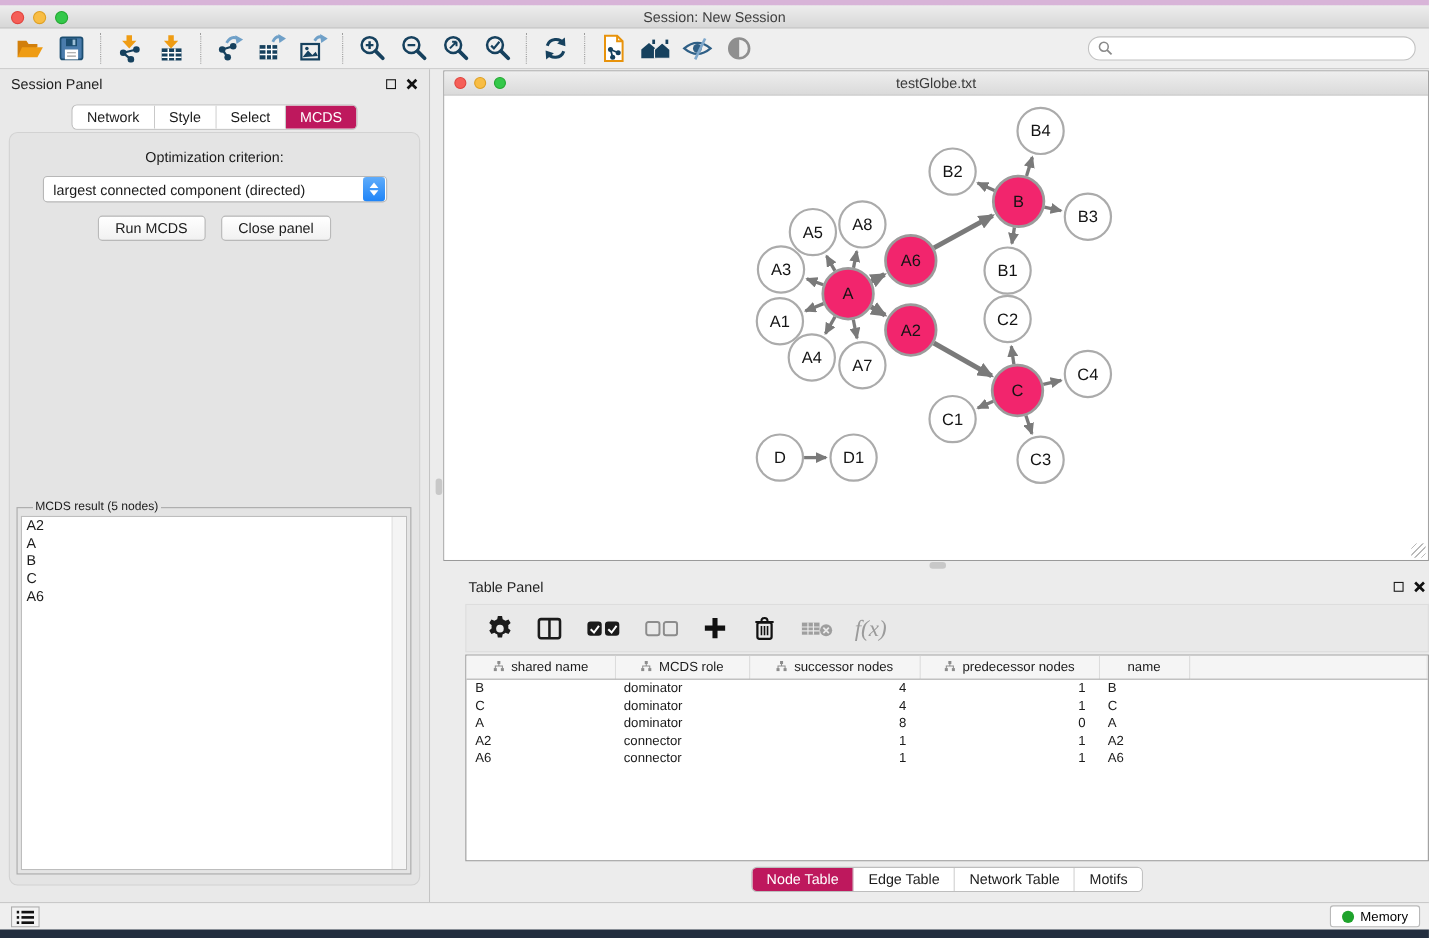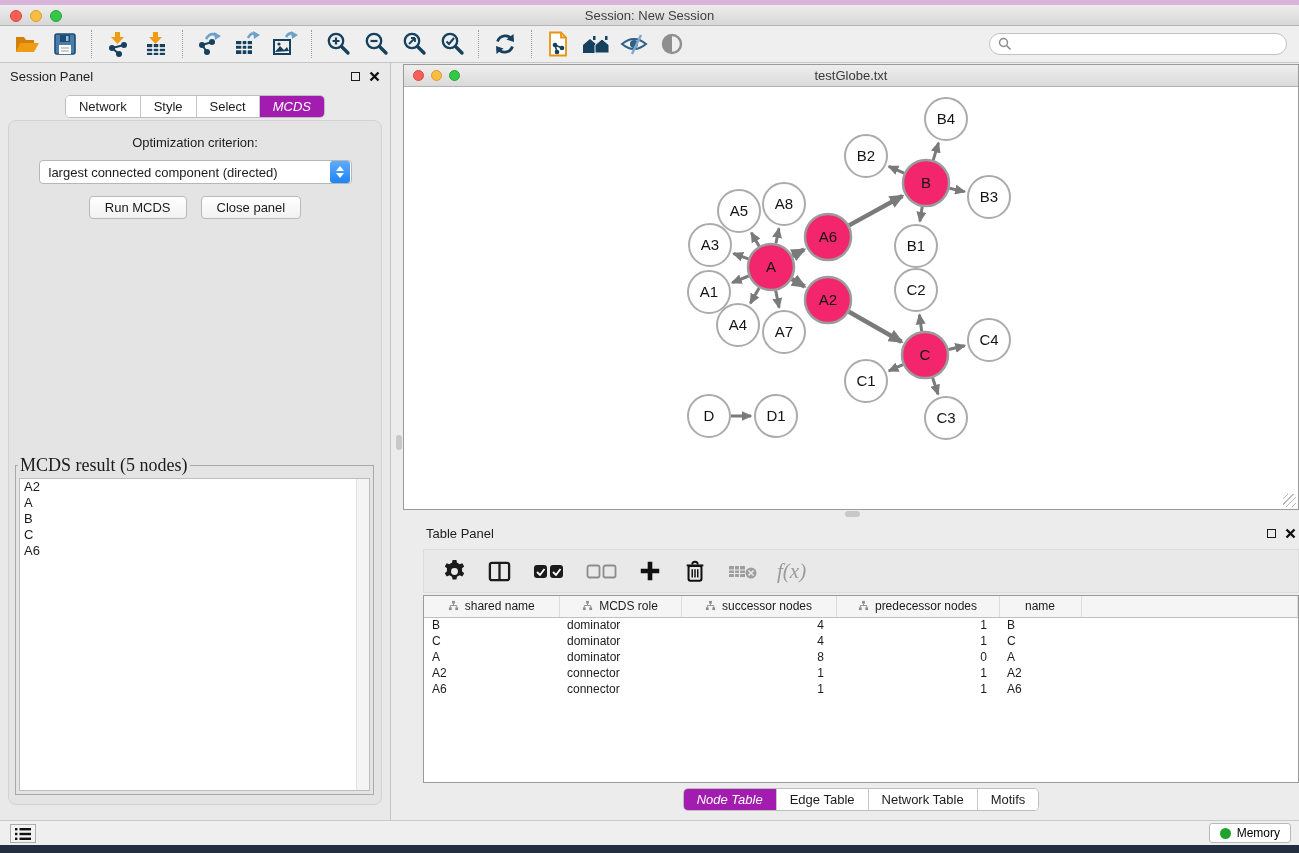--- a/index.html
+++ b/index.html
@@ -30,39 +30,39 @@
   
   .control-panel { position:absolute; left:0; top:63px; width:391px; height:757px;
     background:#E9E9E9; border-right:1px solid #C4C4C4; }
   .panel-head { height:26px; display:flex; align-items:center; padding:0 10px; }
   .panel-head .pt { flex:1; color:#222; }
   .panel-ctl { display:flex; gap:9px; align-items:center; }
   .float-box { width:9px; height:9px; border:1.6px solid #1b1b1b; display:inline-block; }
   .seg-group { display:inline-flex; background:#fff; border:1px solid #BDBDBD; border-radius:5px; overflow:hidden; }
   .seg-btn { padding:3px 13px; border-right:1px solid #C9C9C9; color:#1b1b1b; background:#fff; white-space:nowrap; }
   .seg-btn:last-child { border-right:none; }
-  .seg-active { background:#a21caf; color:#fff;font-style:italic; }
+  .seg-active { background:#be185d; color:#fff; }
   .tabs-row { text-align:center; margin-top:6px; }
   .cp-content { position:absolute; left:8px; right:8px; top:57px; height:685px;
     background:#E4E4E4; border:1px solid #D2D2D2; border-radius:8px; }
   .opt-label { text-align:center; margin-top:14px; }
   .dropdown { margin:10px auto 12px auto; width:313px; height:24px; background:#fff;
     border:1px solid #B7B7B7; border-radius:4px; display:flex; align-items:center; }
   .dropdown .dd-text { flex:1; padding-left:9px; white-space:nowrap; overflow:hidden; }
   .dd-stepper { width:20px; height:22px; margin-right:1px; border-radius:3px;
     background:linear-gradient(#5FACFA,#1E84F8); display:flex; flex-direction:column;
     align-items:center; justify-content:center; gap:2px; }
   .tri-up { width:0; height:0; border-left:4px solid transparent; border-right:4px solid transparent; border-bottom:5px solid #fff; }
   .tri-dn { width:0; height:0; border-left:4px solid transparent; border-right:4px solid transparent; border-top:5px solid #fff; }
   .btn-row { text-align:center; margin-top:12px; display:flex; justify-content:center; gap:14px; }
   .mac-btn { background:linear-gradient(#FFFFFF,#F1F1F1); border:1px solid #B9B9B9; border-radius:4px;
     padding:3px 15px; font-size:13px; color:#1b1b1b; }
   .result-fieldset { position:absolute; left:6px; right:7px; top:334px; bottom:9px;
     border:1px solid #A9A9A9; background:transparent; }
-  .result-fieldset legend { margin-left:2px; padding:0 2px; font-size:18px;font-family:Liberation Serif, serif; }
+  .result-fieldset legend { margin-left:14px; padding:0 2px; font-size:11px; }
   .result-list { position:absolute; left:3px; right:3px; top:2px; bottom:3px; background:#fff;
     border:1px solid #BDBDBD; overflow:hidden; }
   .result-item { padding:0 4px; height:16px; line-height:16px; }
   .list-track { position:absolute; right:0; top:0; bottom:0; width:13px; background:#F4F4F4; border-left:1px solid #E2E2E2; }
 
   
   .right-area { position:absolute; left:391px; top:63px; width:908px; height:757px; background:#ECECEC; }
   .net-window { position:absolute; left:12px; top:1px; width:896px; height:446px;
     background:#fff; border:1px solid #9A9A9A; }
   .nw-titlebar { height:22px; background:linear-gradient(#EEEEEE,#DADADA); border-bottom:1px solid #B2B2B2; position:relative; }

